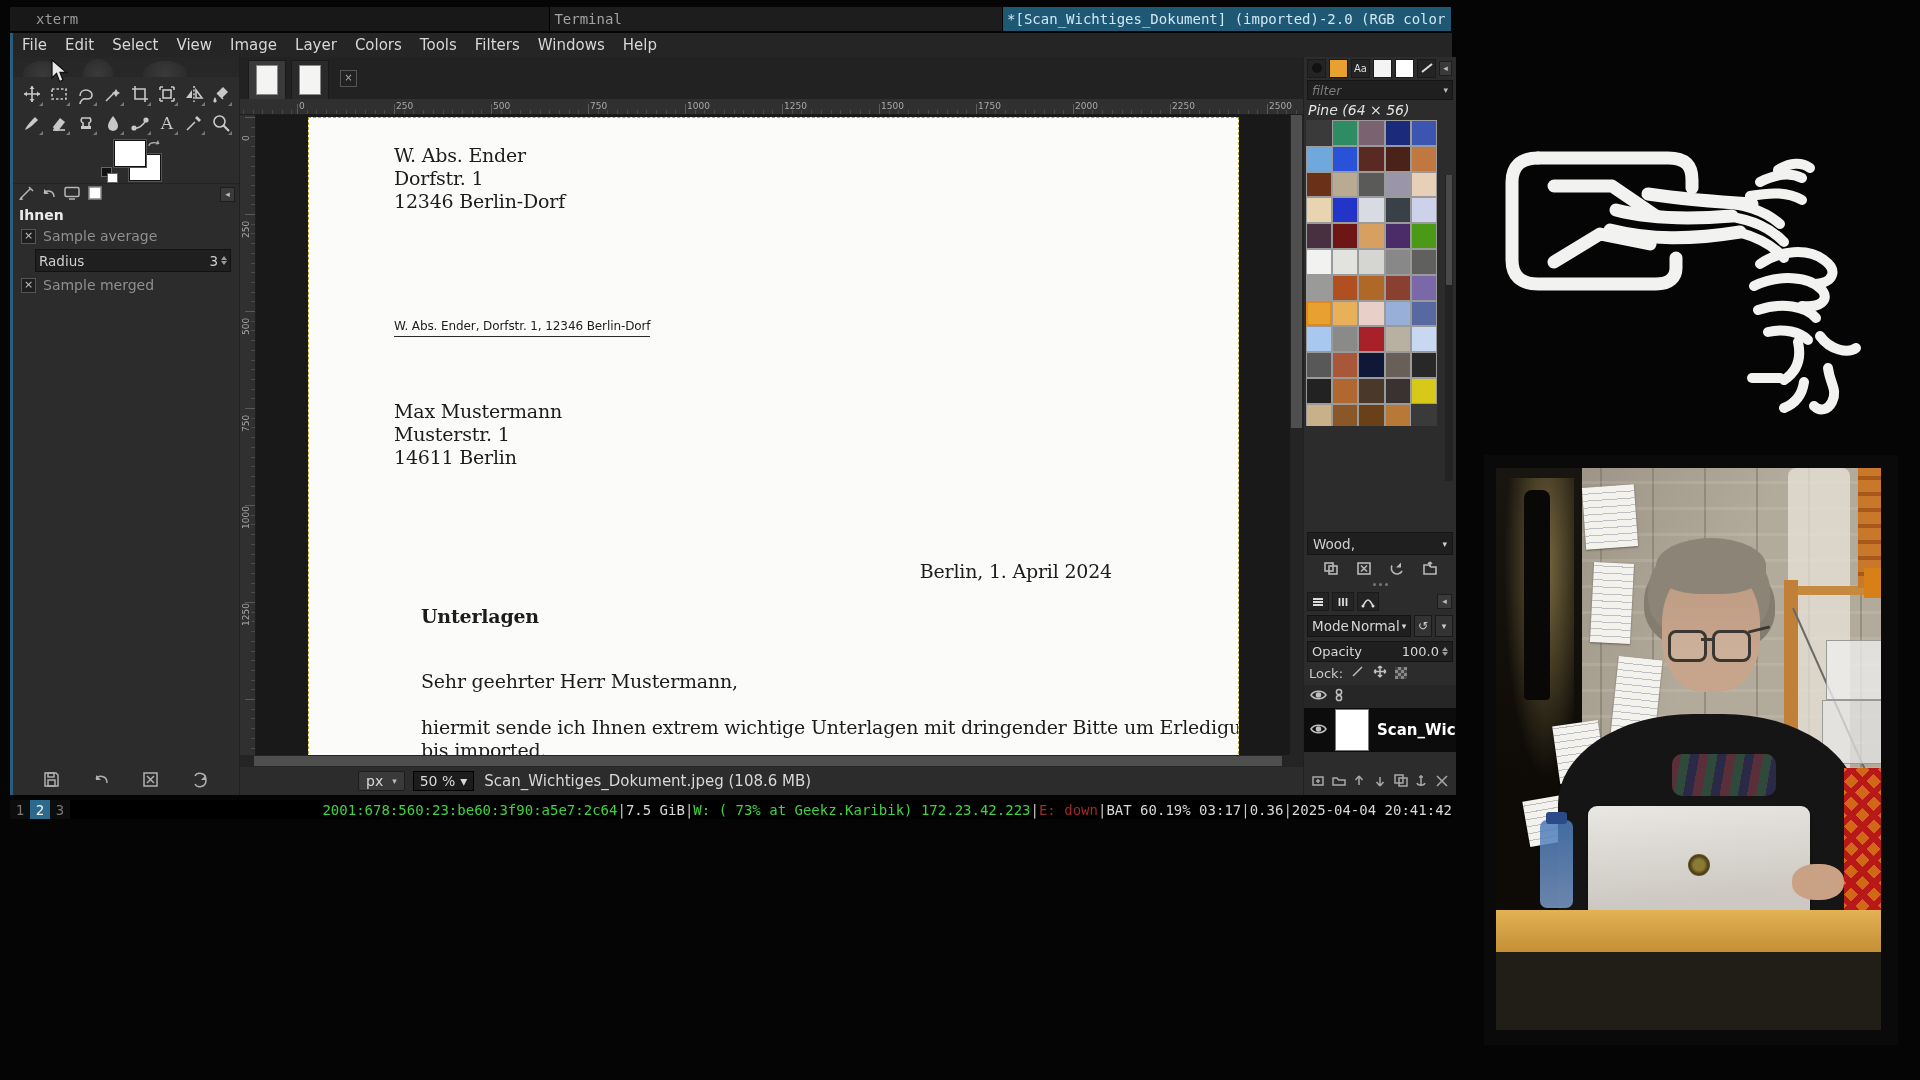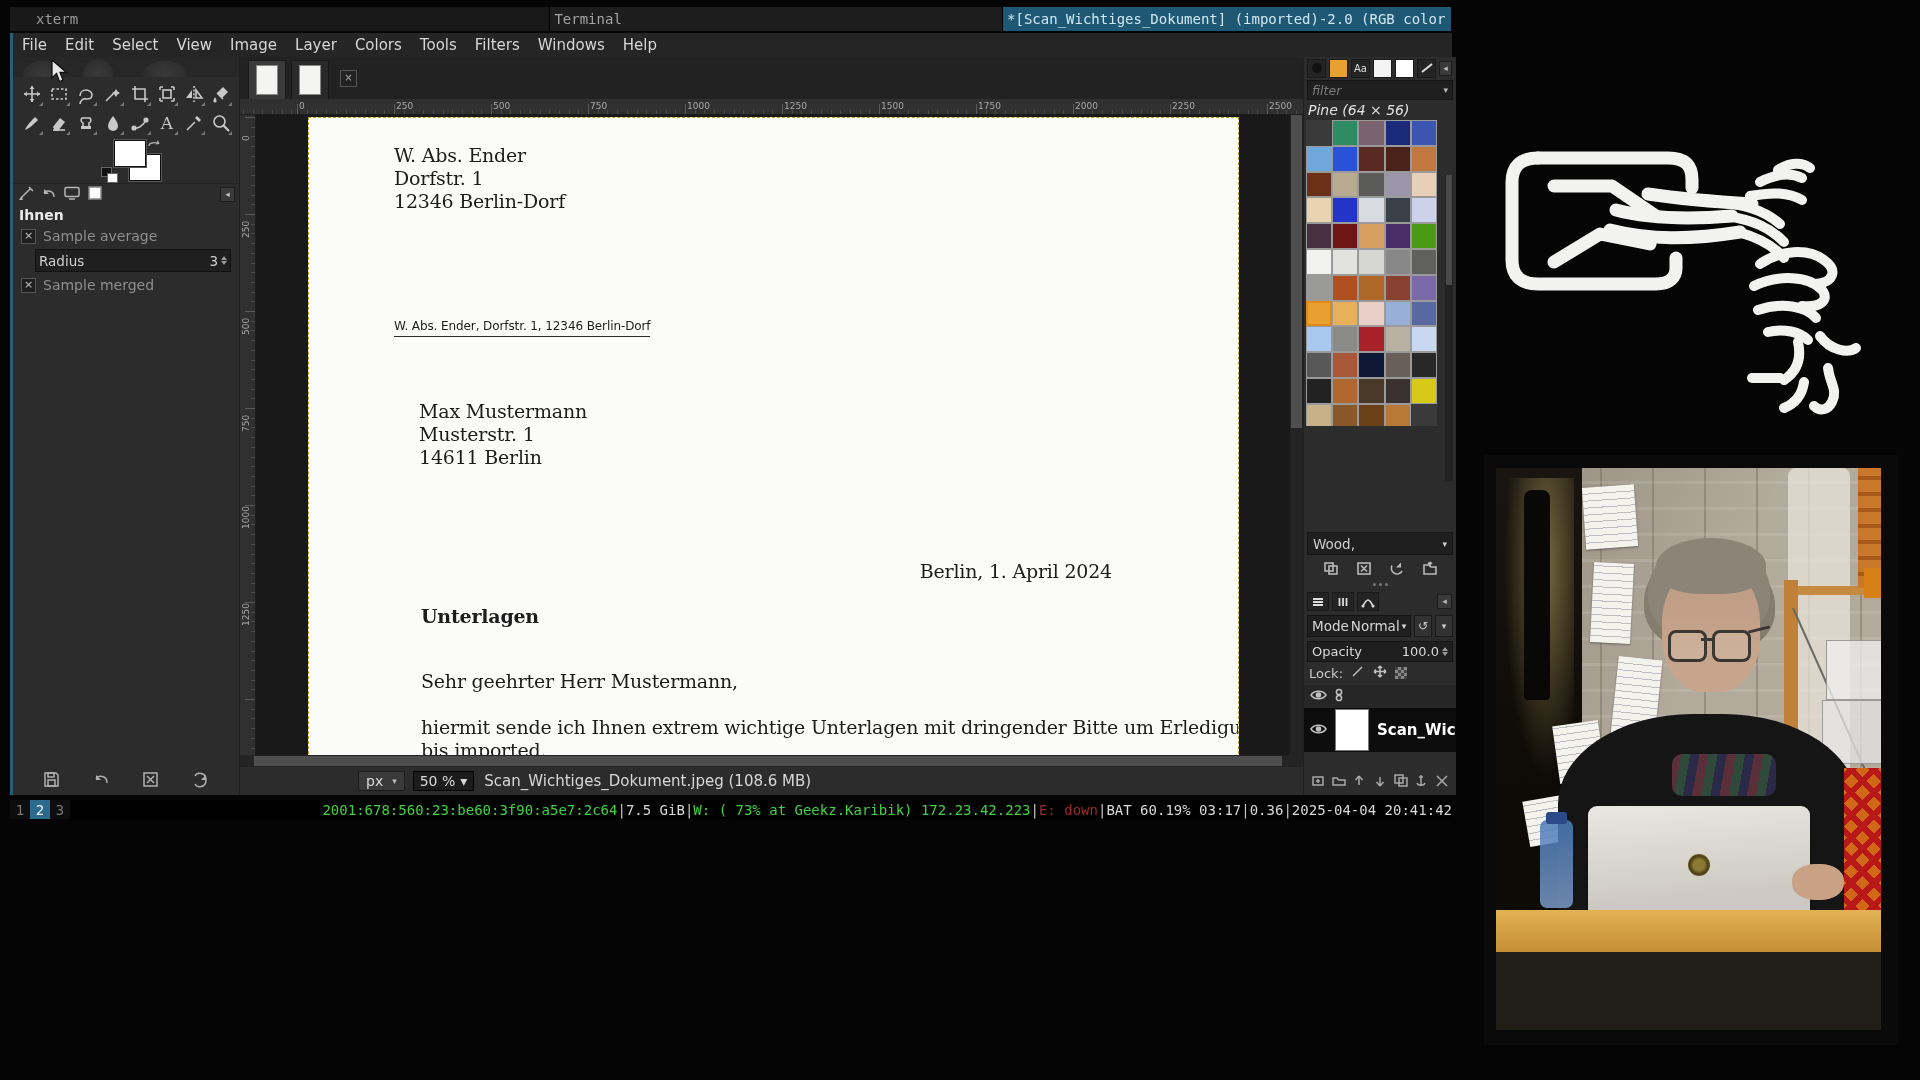--- a/index.html
+++ b/index.html
@@ -70,21 +70,21 @@
                       repeating-linear-gradient(180deg,#4a4a4a 0 1px,transparent 1px 9.7px);
      background-position:right 2px,right 2px;background-size:10px 100%,4px 100%;background-repeat:repeat-y;}
   #vruler span{position:absolute;left:1px;font-size:9px;color:#a8a8a8;transform:rotate(-90deg);transform-origin:left top;}
   #viewport{flex:1;background:#191919;position:relative;overflow:hidden;}
   #page{position:absolute;left:52px;top:2px;width:929px;height:700px;background:#fbfbfa;
         border:1px dashed #b8a515;overflow:hidden;color:#1c1c1c;}
   .doc-serif{font-family:"DejaVu Serif","Liberation Serif",serif;font-size:19px;line-height:23px;letter-spacing:-0.2px;white-space:nowrap;}
   #doc-sender{position:absolute;left:85px;top:26px;}
   #doc-addrline{position:absolute;left:85px;top:201px;font-family:"DejaVu Sans",sans-serif;font-size:12px;
         letter-spacing:-0.1px;border-bottom:1.5px solid #2a2a2a;padding-bottom:3px;white-space:nowrap;}
-  #doc-recipient{position:absolute;left:85px;top:282px;margin-left:25px;}
+  #doc-recipient{position:absolute;left:85px;top:282px;}
   #doc-date{position:absolute;right:126px;top:442px;}
   #doc-subject{position:absolute;left:112px;top:487px;font-weight:bold;}
   #doc-salutation{position:absolute;left:112px;top:552px;}
   #doc-body{position:absolute;left:112px;top:598px;}
   #vscroll{width:13px;background:#242424;position:relative;flex:none;}
   #vscroll .thumb{position:absolute;left:1px;top:0;width:11px;height:313px;background:#4e4e4e;}
   #hscroll{height:12px;background:#242424;position:relative;}
   #hscroll .thumb{position:absolute;top:1px;left:14px;height:10px;width:1028px;background:#4e4e4e;}
   #gimpstatus{height:28px;display:flex;align-items:center;background:#2c2c2c;font-size:15px;color:#d8d8d8;}
   .combo{background:#3a3a3a;border:1px solid #1c1c1c;border-radius:2px;padding:1px 7px;display:flex;align-items:center;gap:9px;font-size:14px;}

